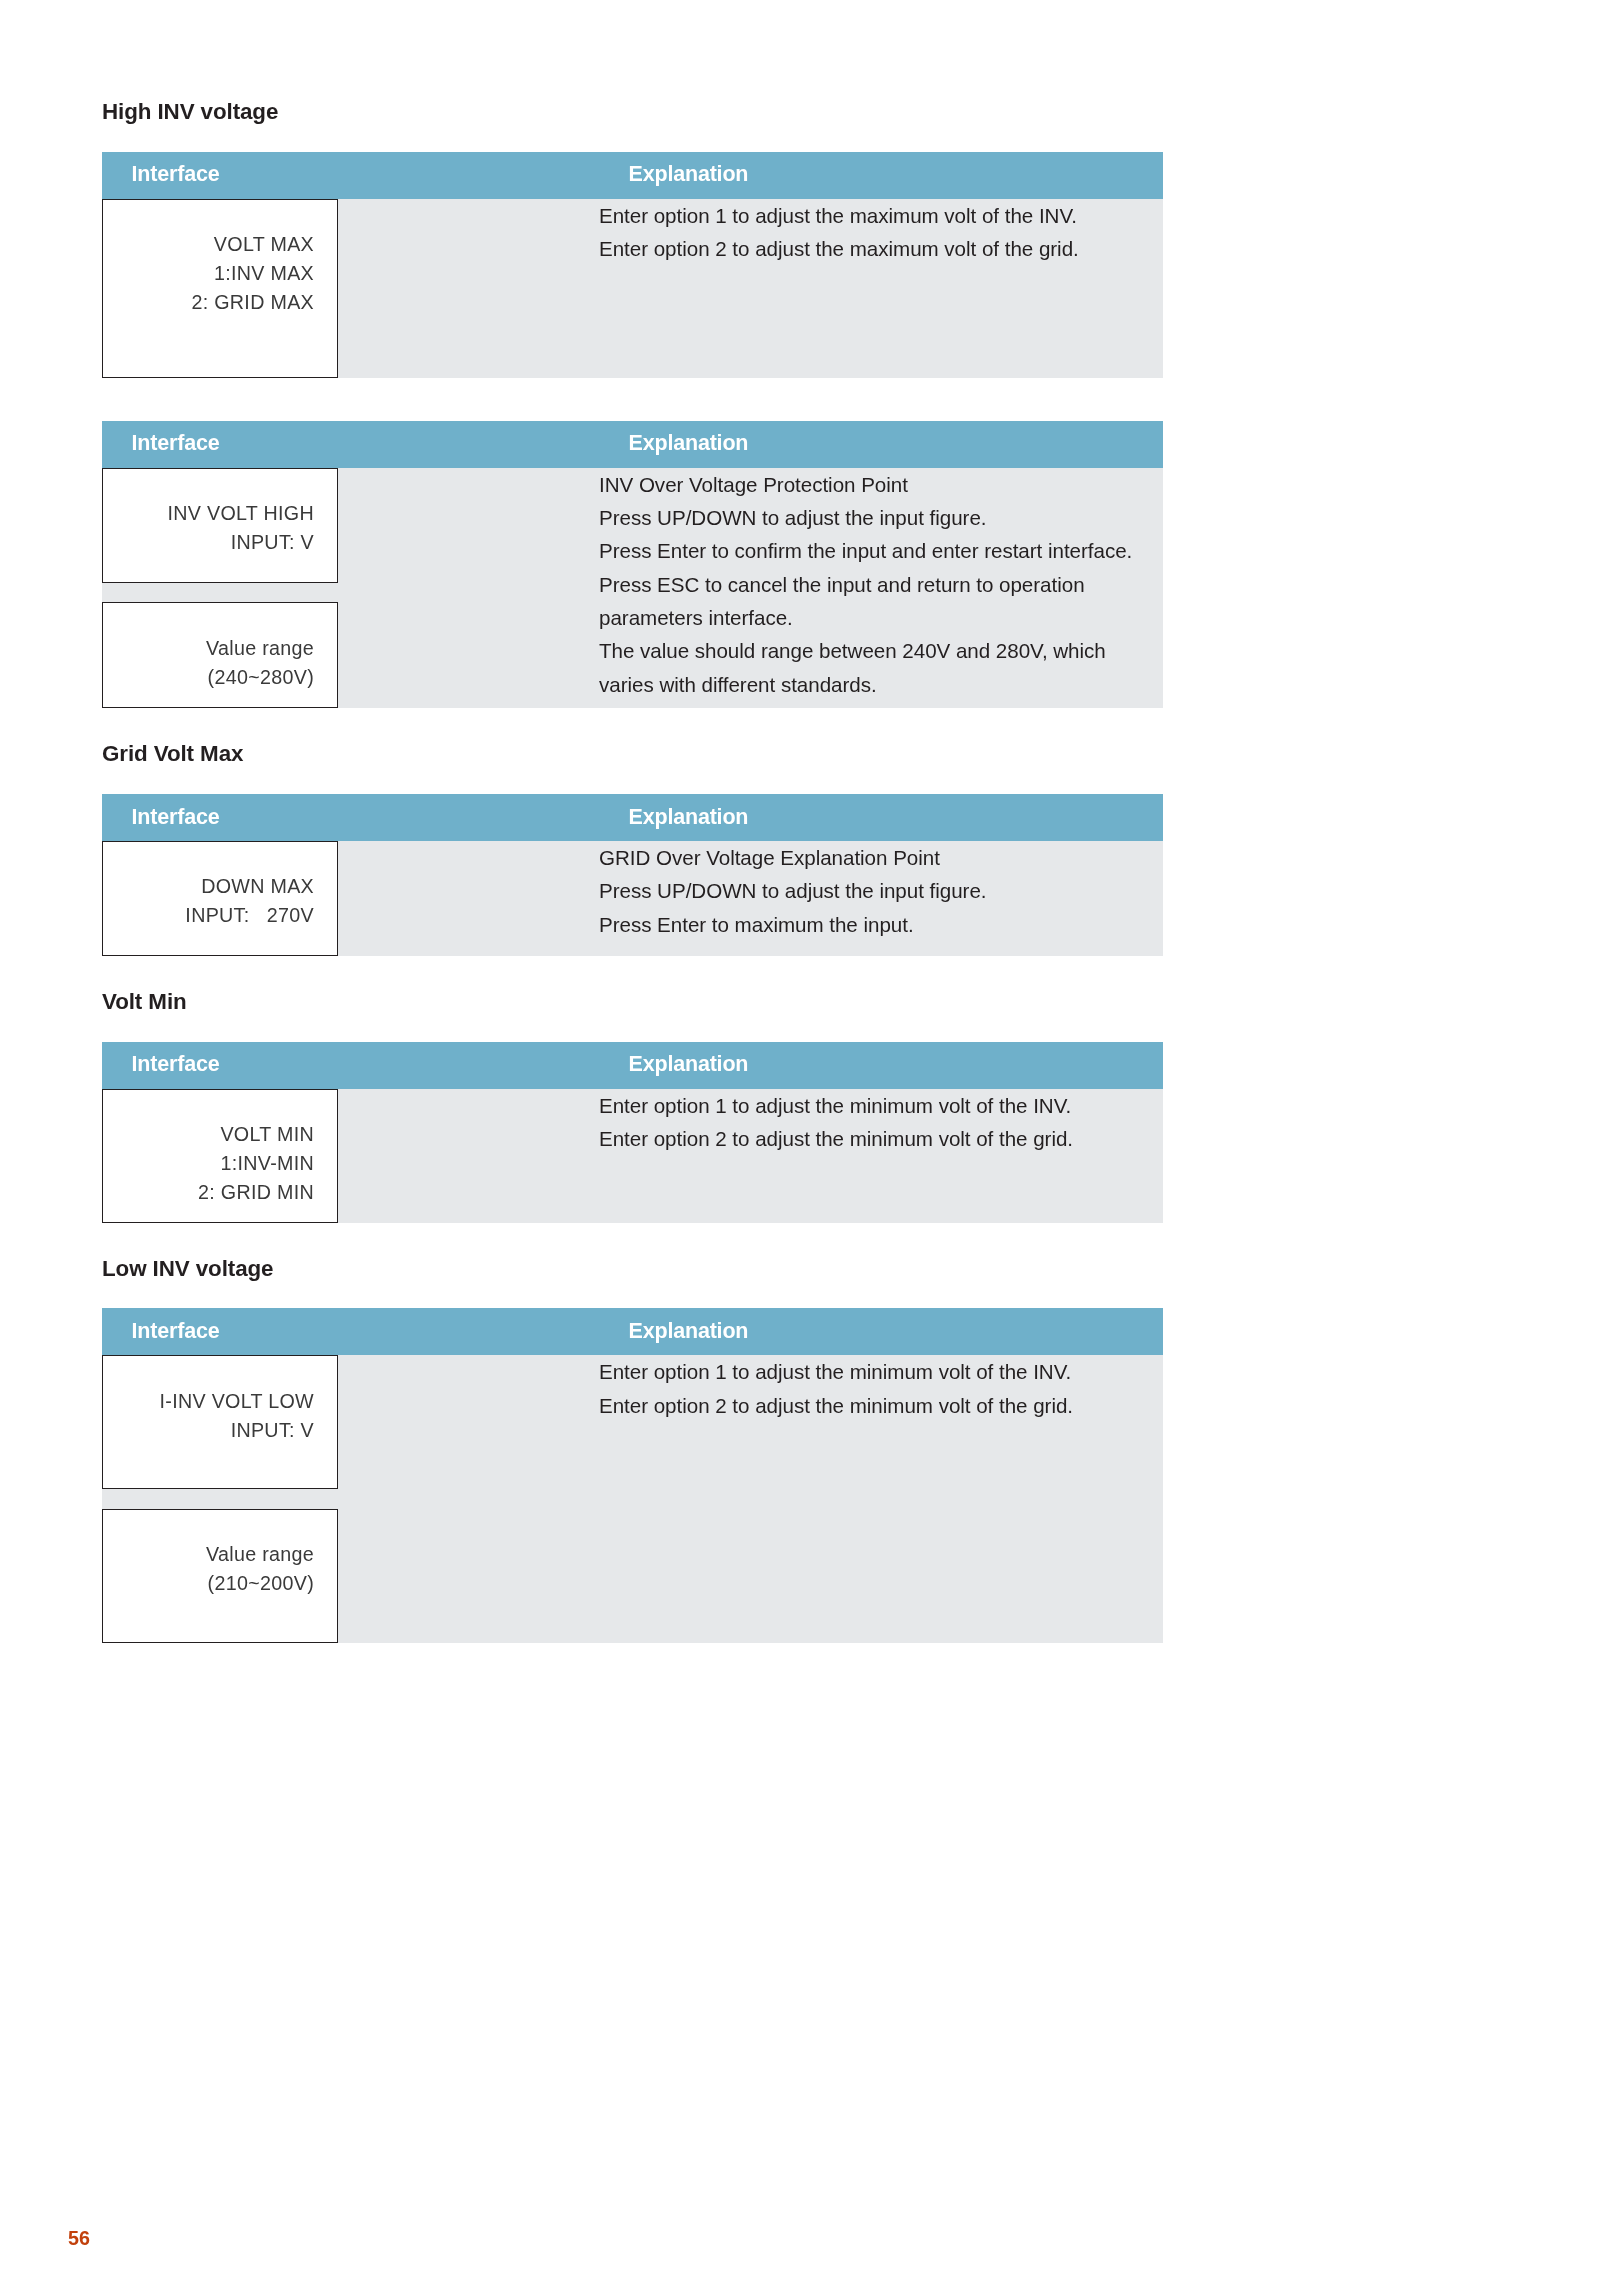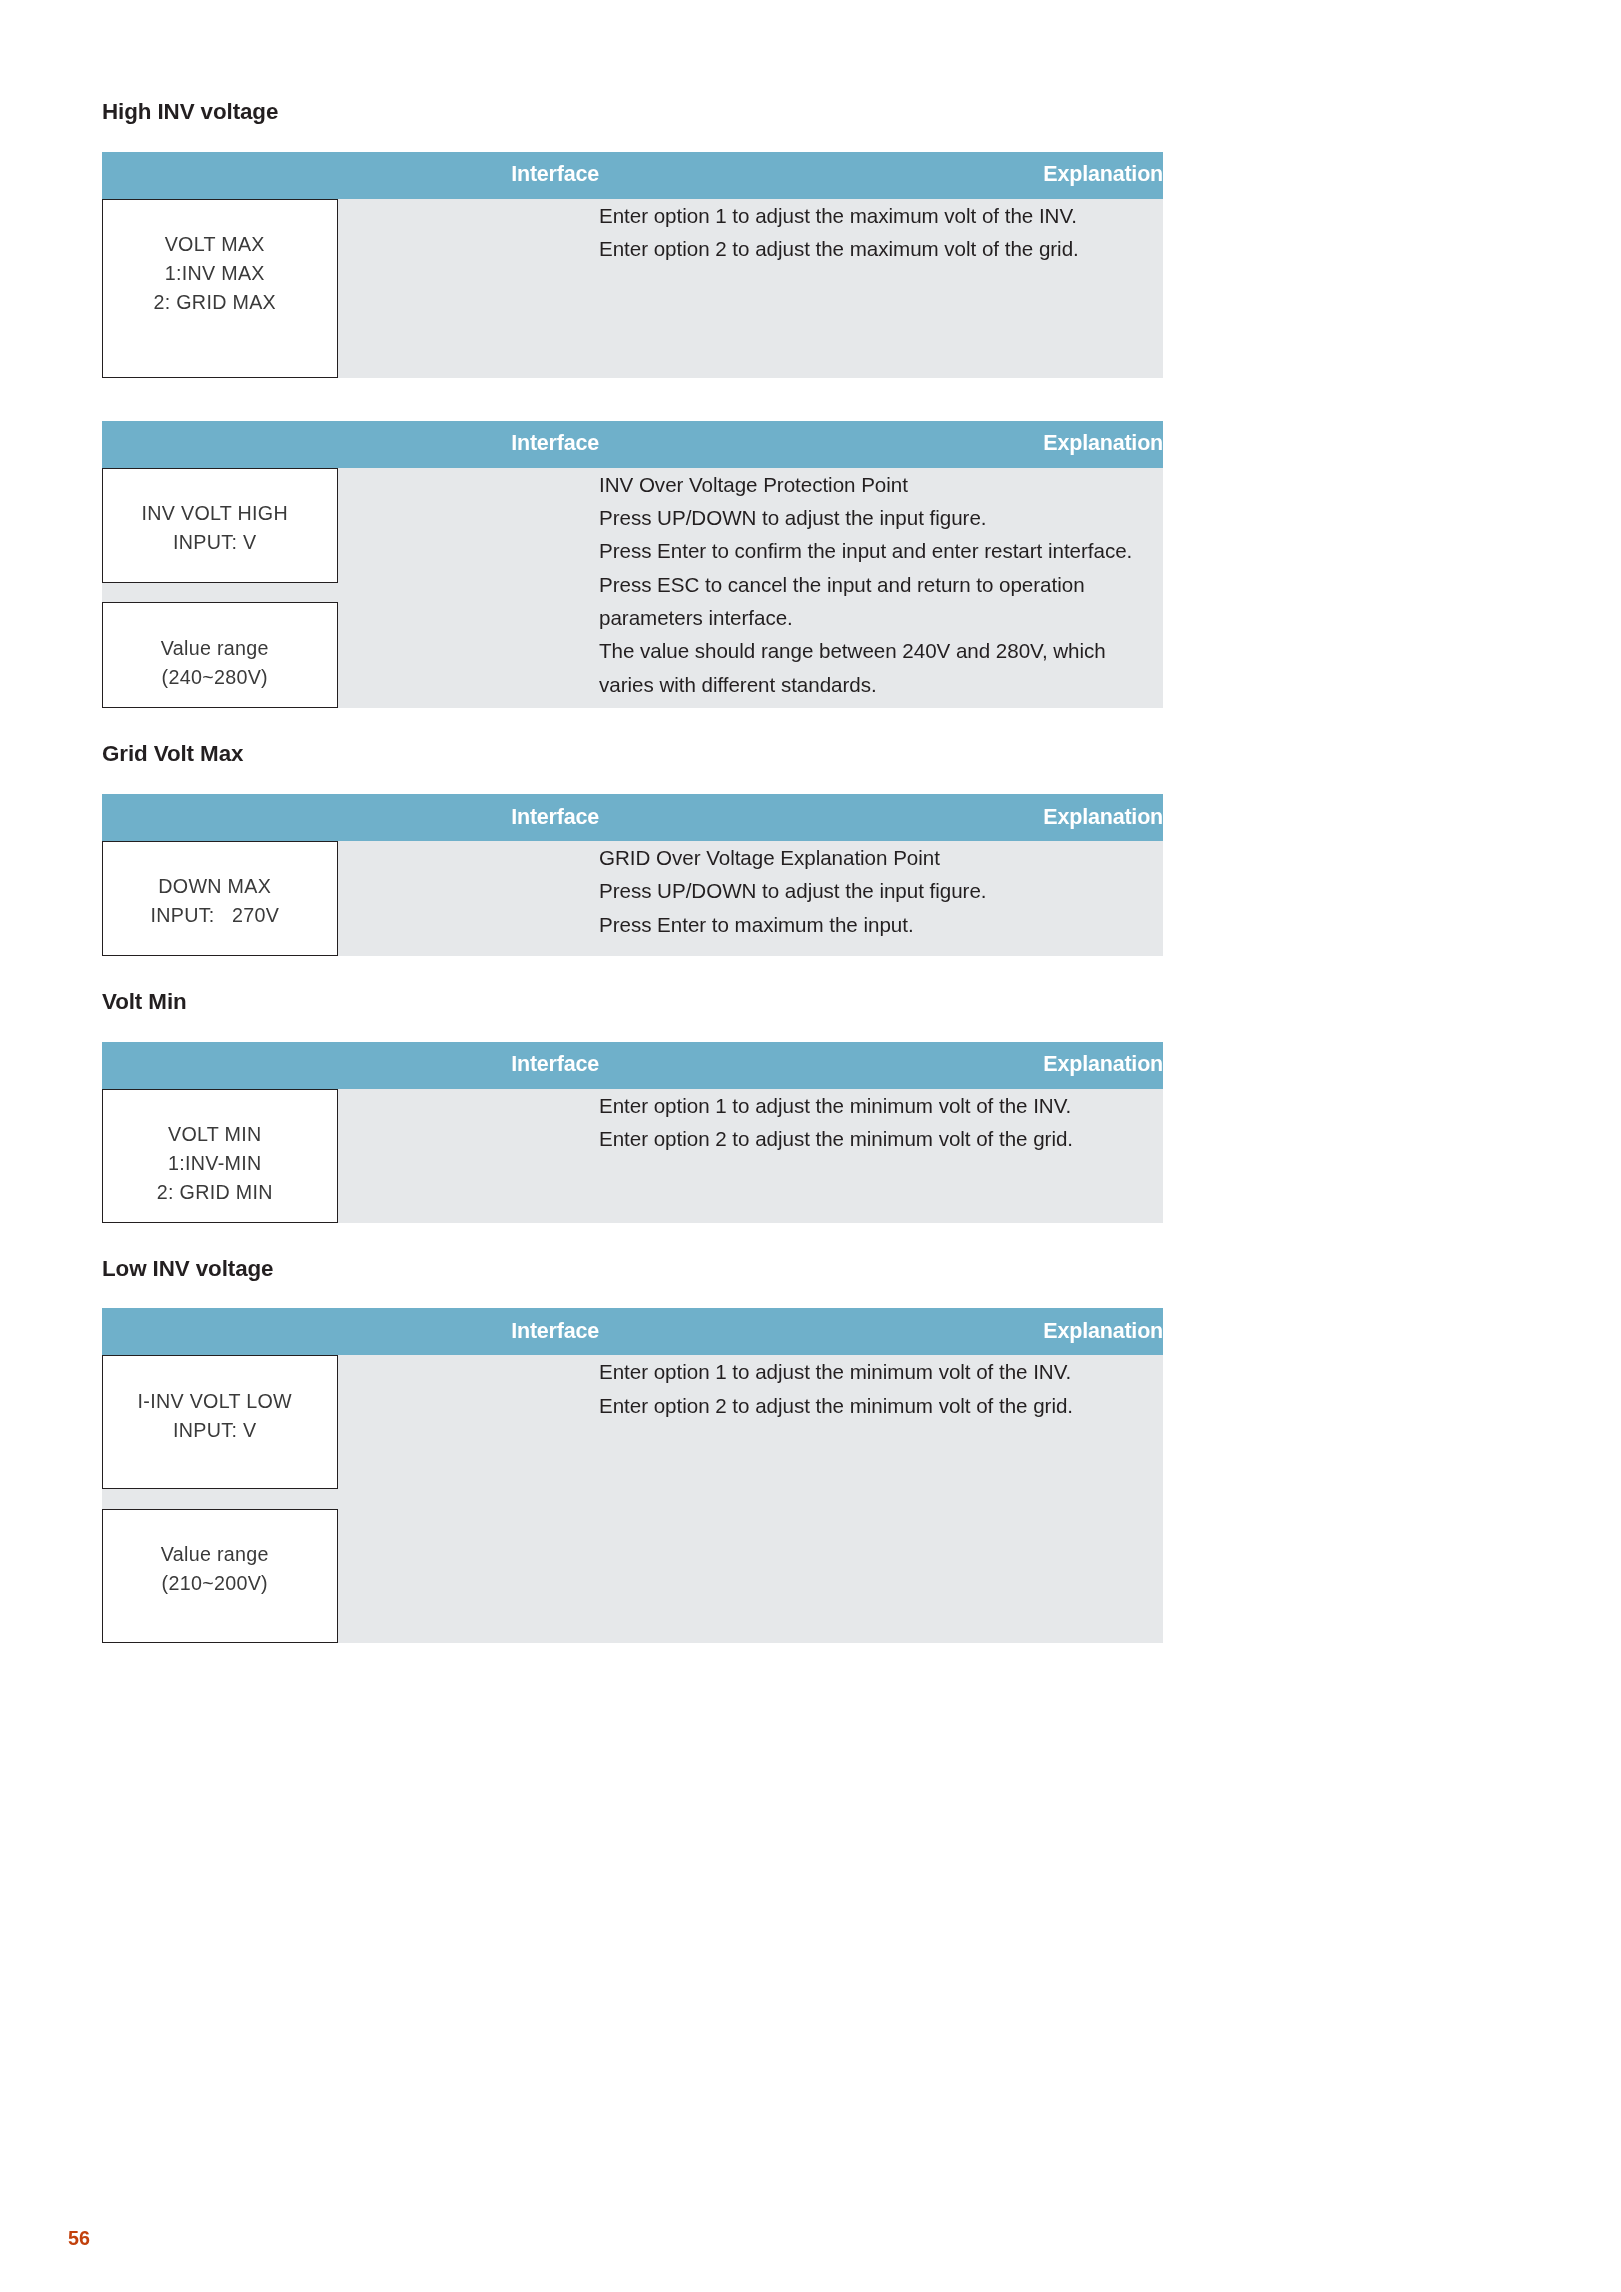--- a/index.html
+++ b/index.html
@@ -47,21 +47,21 @@
     background: #e6e8ea;
   }
   .spec-table col.c-iface { width: 497px; }
   .spec-table col.c-expl  { width: 564px; }
 
   .thead-row th {
     background: #6fb0ca;
     color: #ffffff;
     font-size: 21.5px;
     font-weight: bold;
-    text-align: right;
+    text-align: left;
     padding: 10.7px 0 11.6px 29.6px;
     letter-spacing: -0.2px;
     line-height: 1.15;
     vertical-align: middle;
   }
   .thead-row th.expl-head { padding-left: 29.6px; }
 
   .body-row td {
     background: #e6e8ea;
     vertical-align: top;
@@ -69,21 +69,21 @@
   }
   .cell-iface { padding: 16px 0 19.7px 29.6px; }
   .cell-expl  { padding: 18px 18px 19.7px 29.6px; }
 
   
   .lcd-box {
     width: 236px;
     background: #ffffff;
     border: 1.8px solid #231f20;
     padding: 12.5px 23px 14.3px 12.5px;
-    text-align: center;
+    text-align: right;
     font-family: "Liberation Sans", sans-serif;
     font-size: 19.7px;
     font-weight: 300;
     color: #3a3a3a;
     line-height: 1.47;
     letter-spacing: 0.3px;
   }
   .lcd-box + .lcd-box { margin-top: 19.7px; }
   .lcd-line { white-space: pre; display: block; }
   .lcd-spacer { display: block; height: 18px; }

